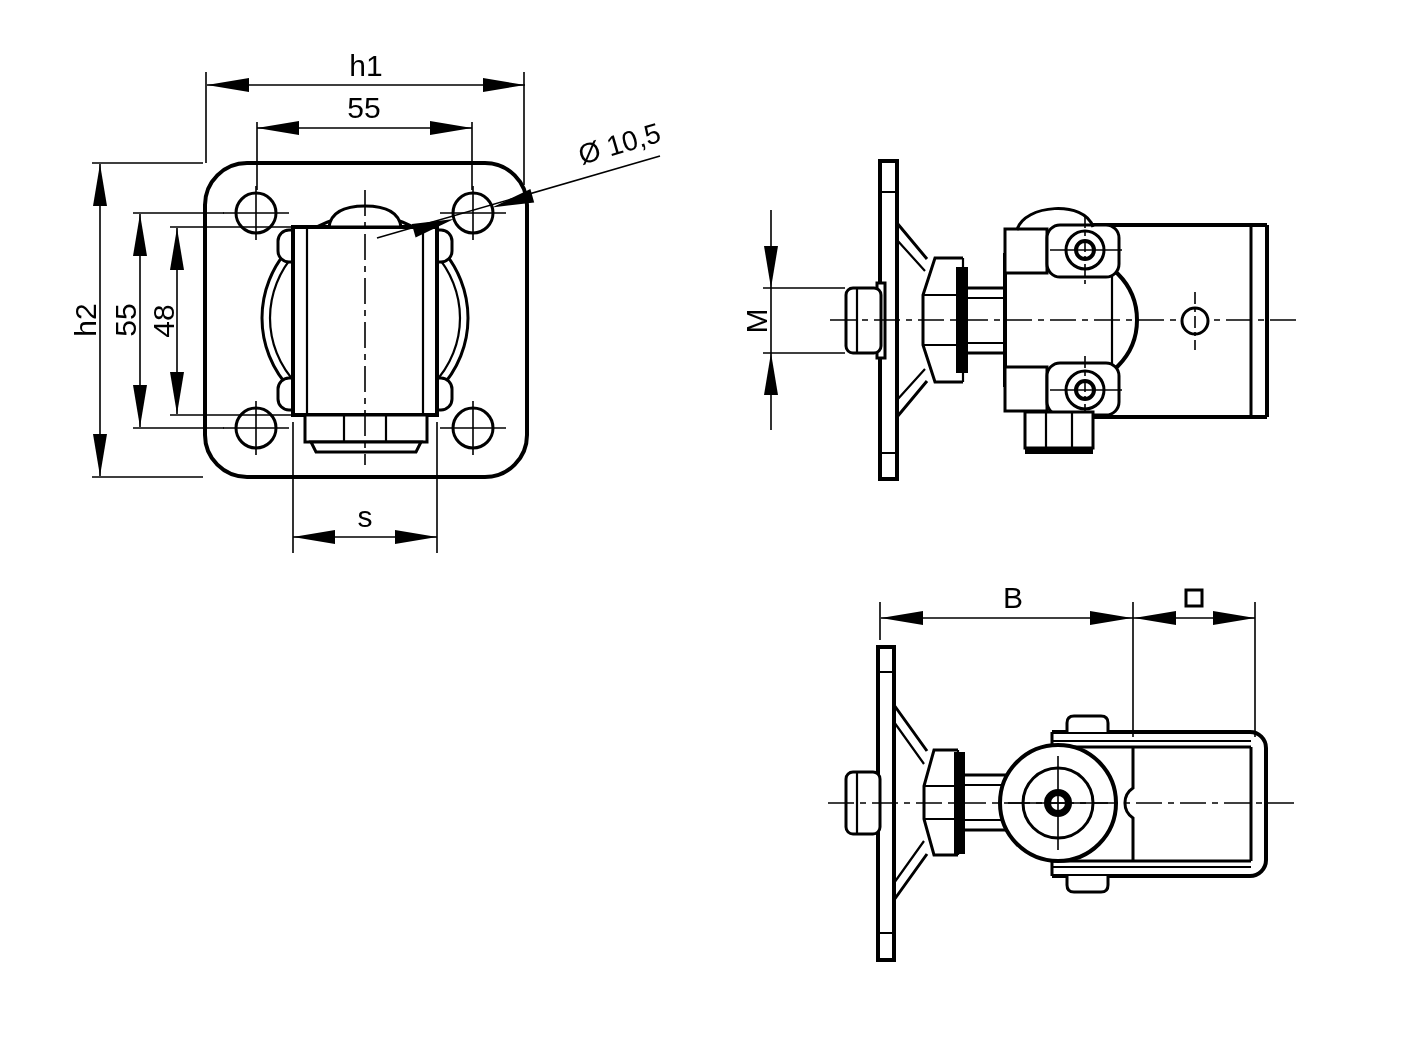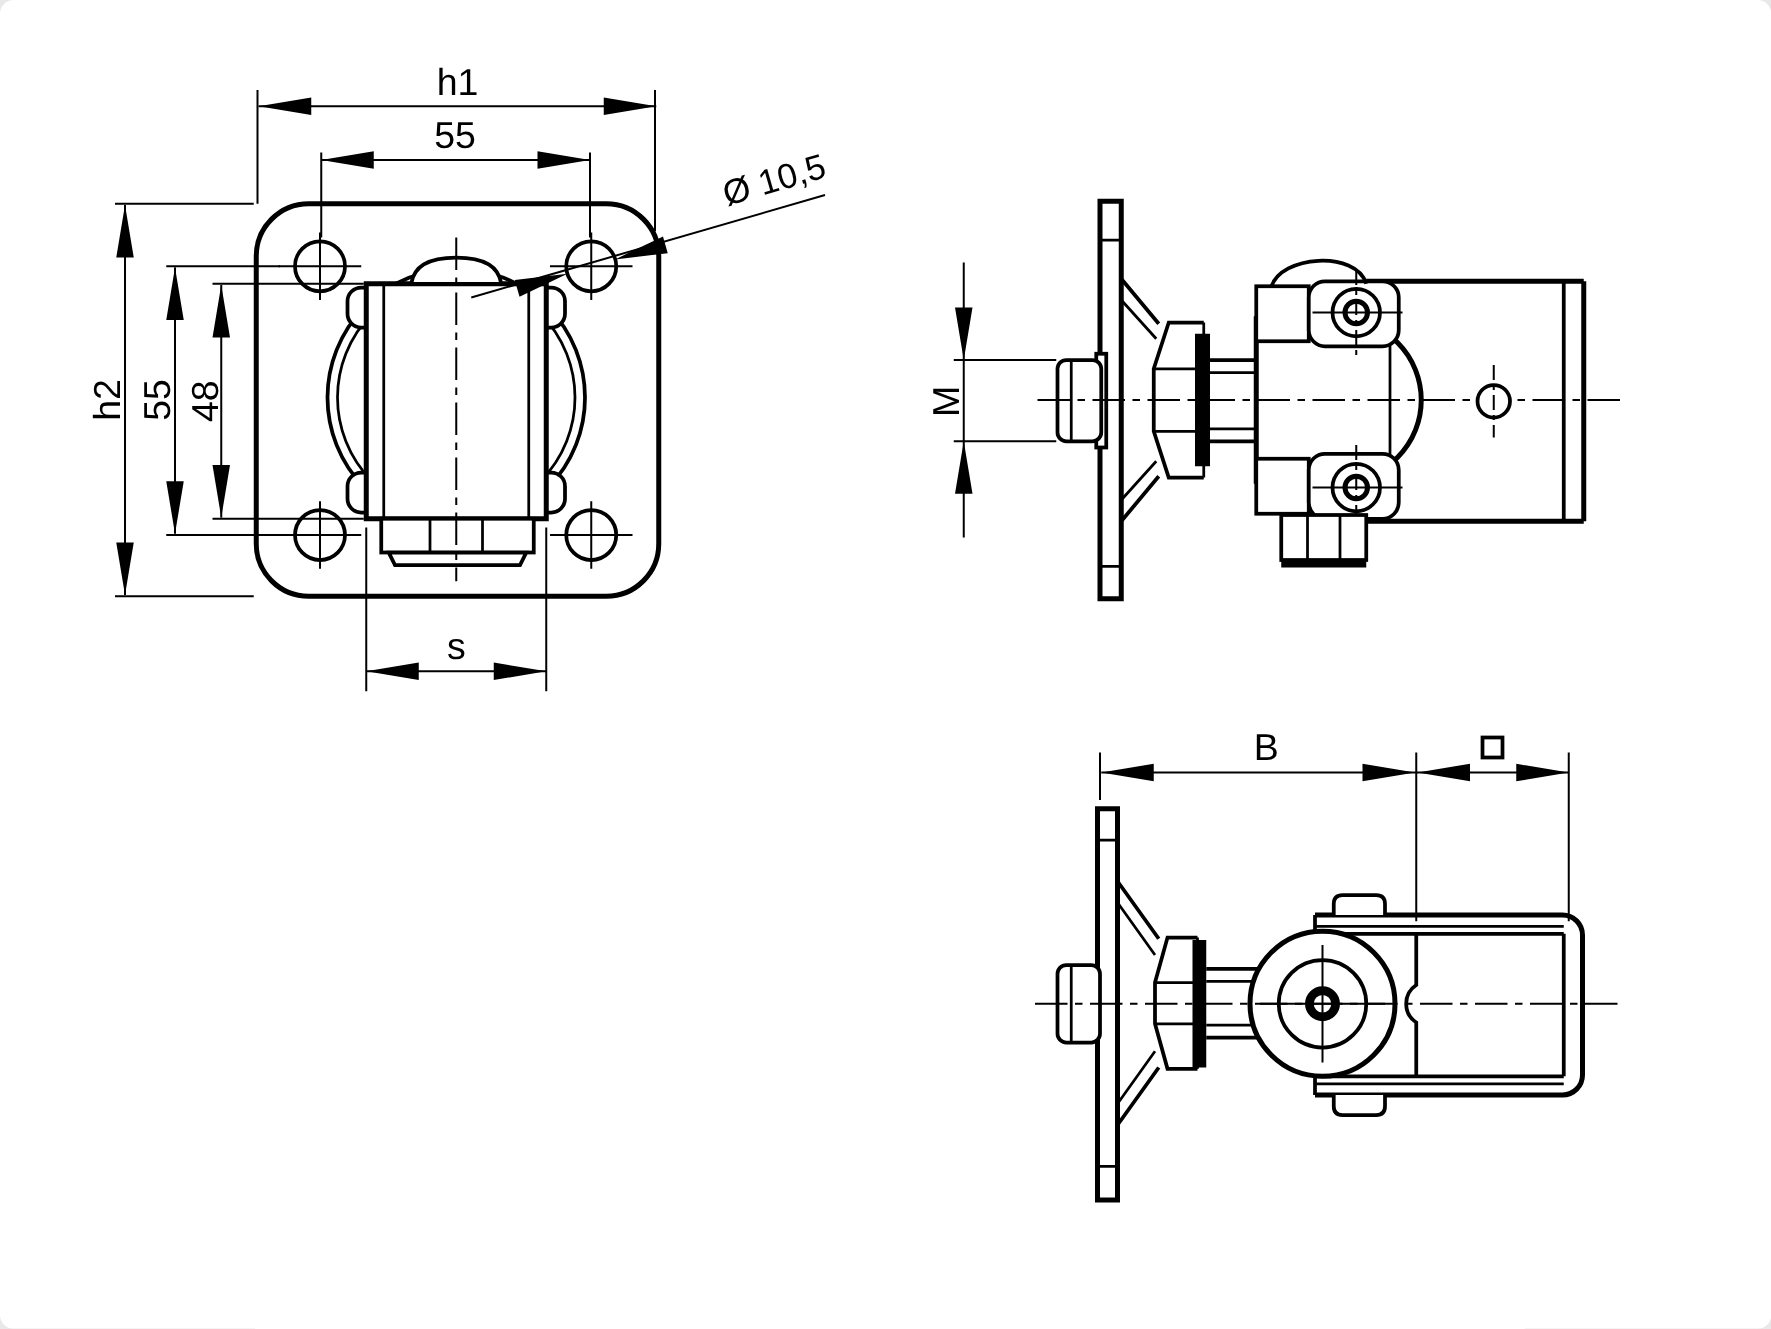--- a/index.html
+++ b/index.html
@@ -1,19 +1,18 @@
 <!DOCTYPE html>
 <html><head>
 <meta charset="utf-8">
 <style>
   html,body{margin:0;padding:0;background:#e8e8e8;}
   .canvas{
     width:1417px;height:1063px;background:#ffffff;position:relative;overflow:hidden;
     font-family:"Liberation Sans", sans-serif;
-    border-radius:11px;
   }
   svg{display:block}
   
   .ol{stroke:#000;stroke-width:4;fill:none;}          
   .ml{stroke:#000;stroke-width:3;fill:none;}          
   .il{stroke:#000;stroke-width:2.2;fill:none;}        
   .tl{stroke:#000;stroke-width:1.6;fill:none;}        
   .cl{stroke:#000;stroke-width:1.6;fill:none;stroke-dasharray:26 6 6 6;} 
   .cs{stroke:#000;stroke-width:1.6;fill:none;stroke-dasharray:12 4 4 4;} 
   .wf{fill:#ffffff;}                                   

